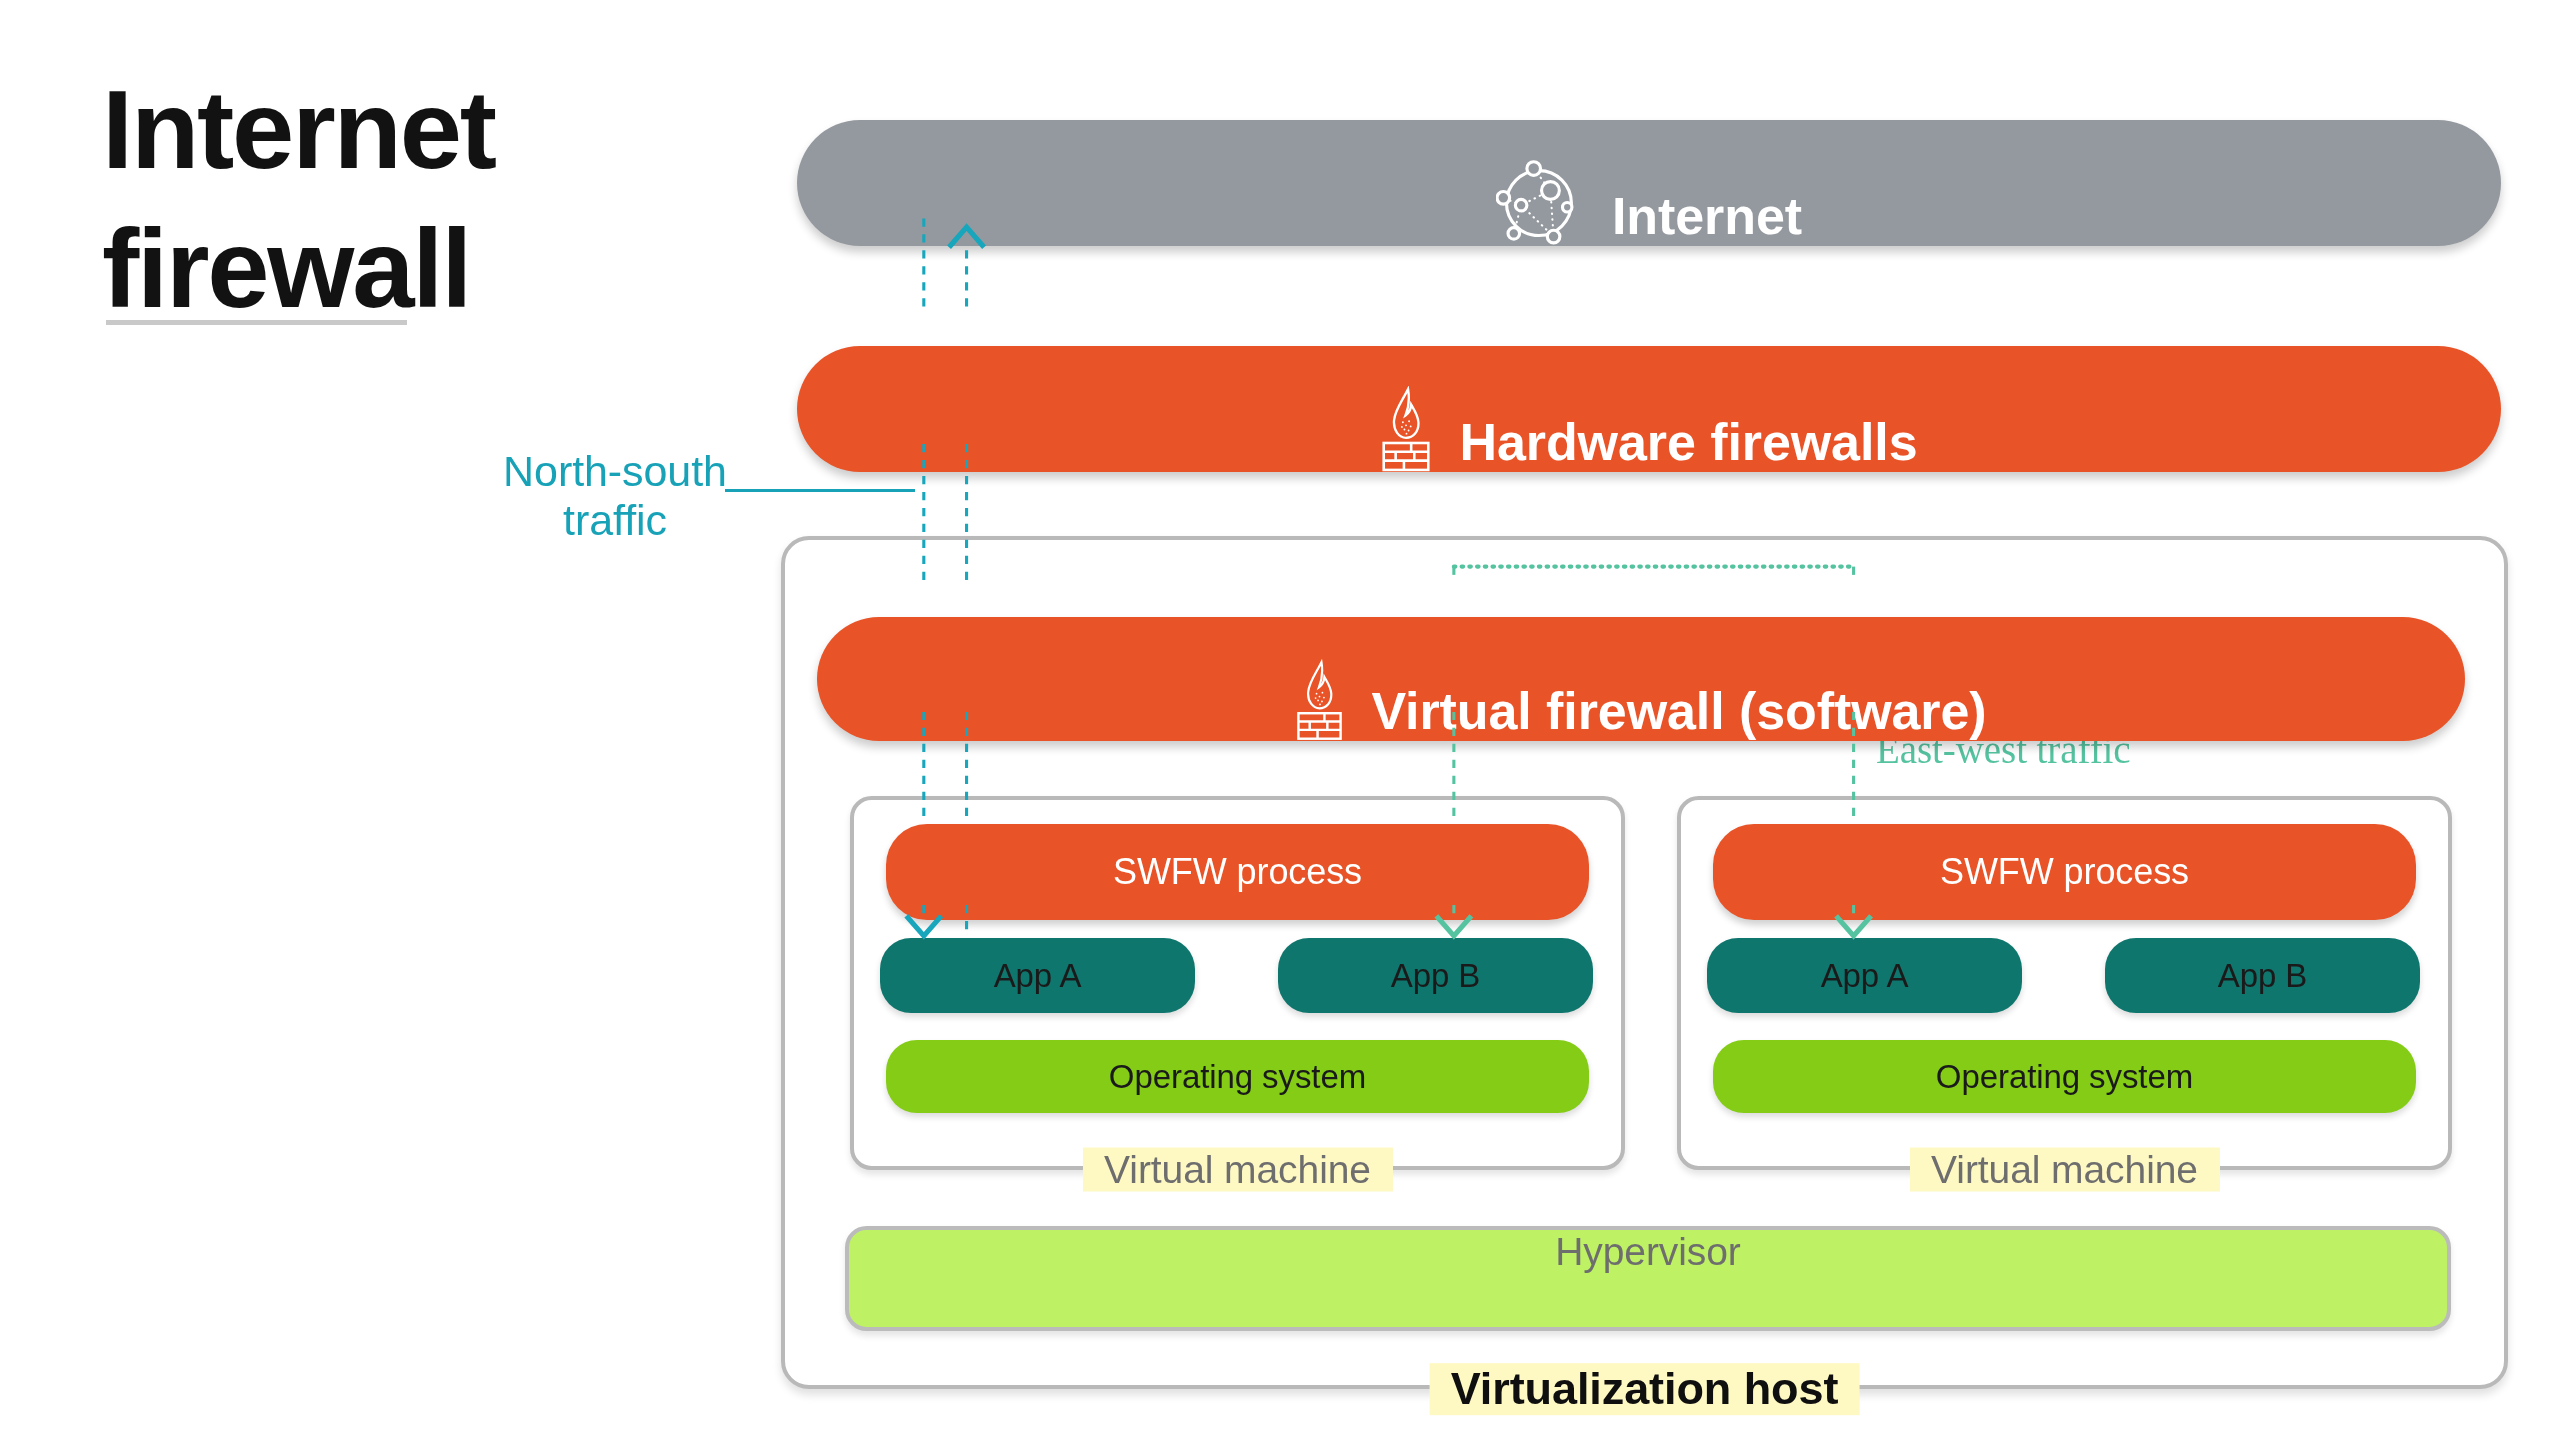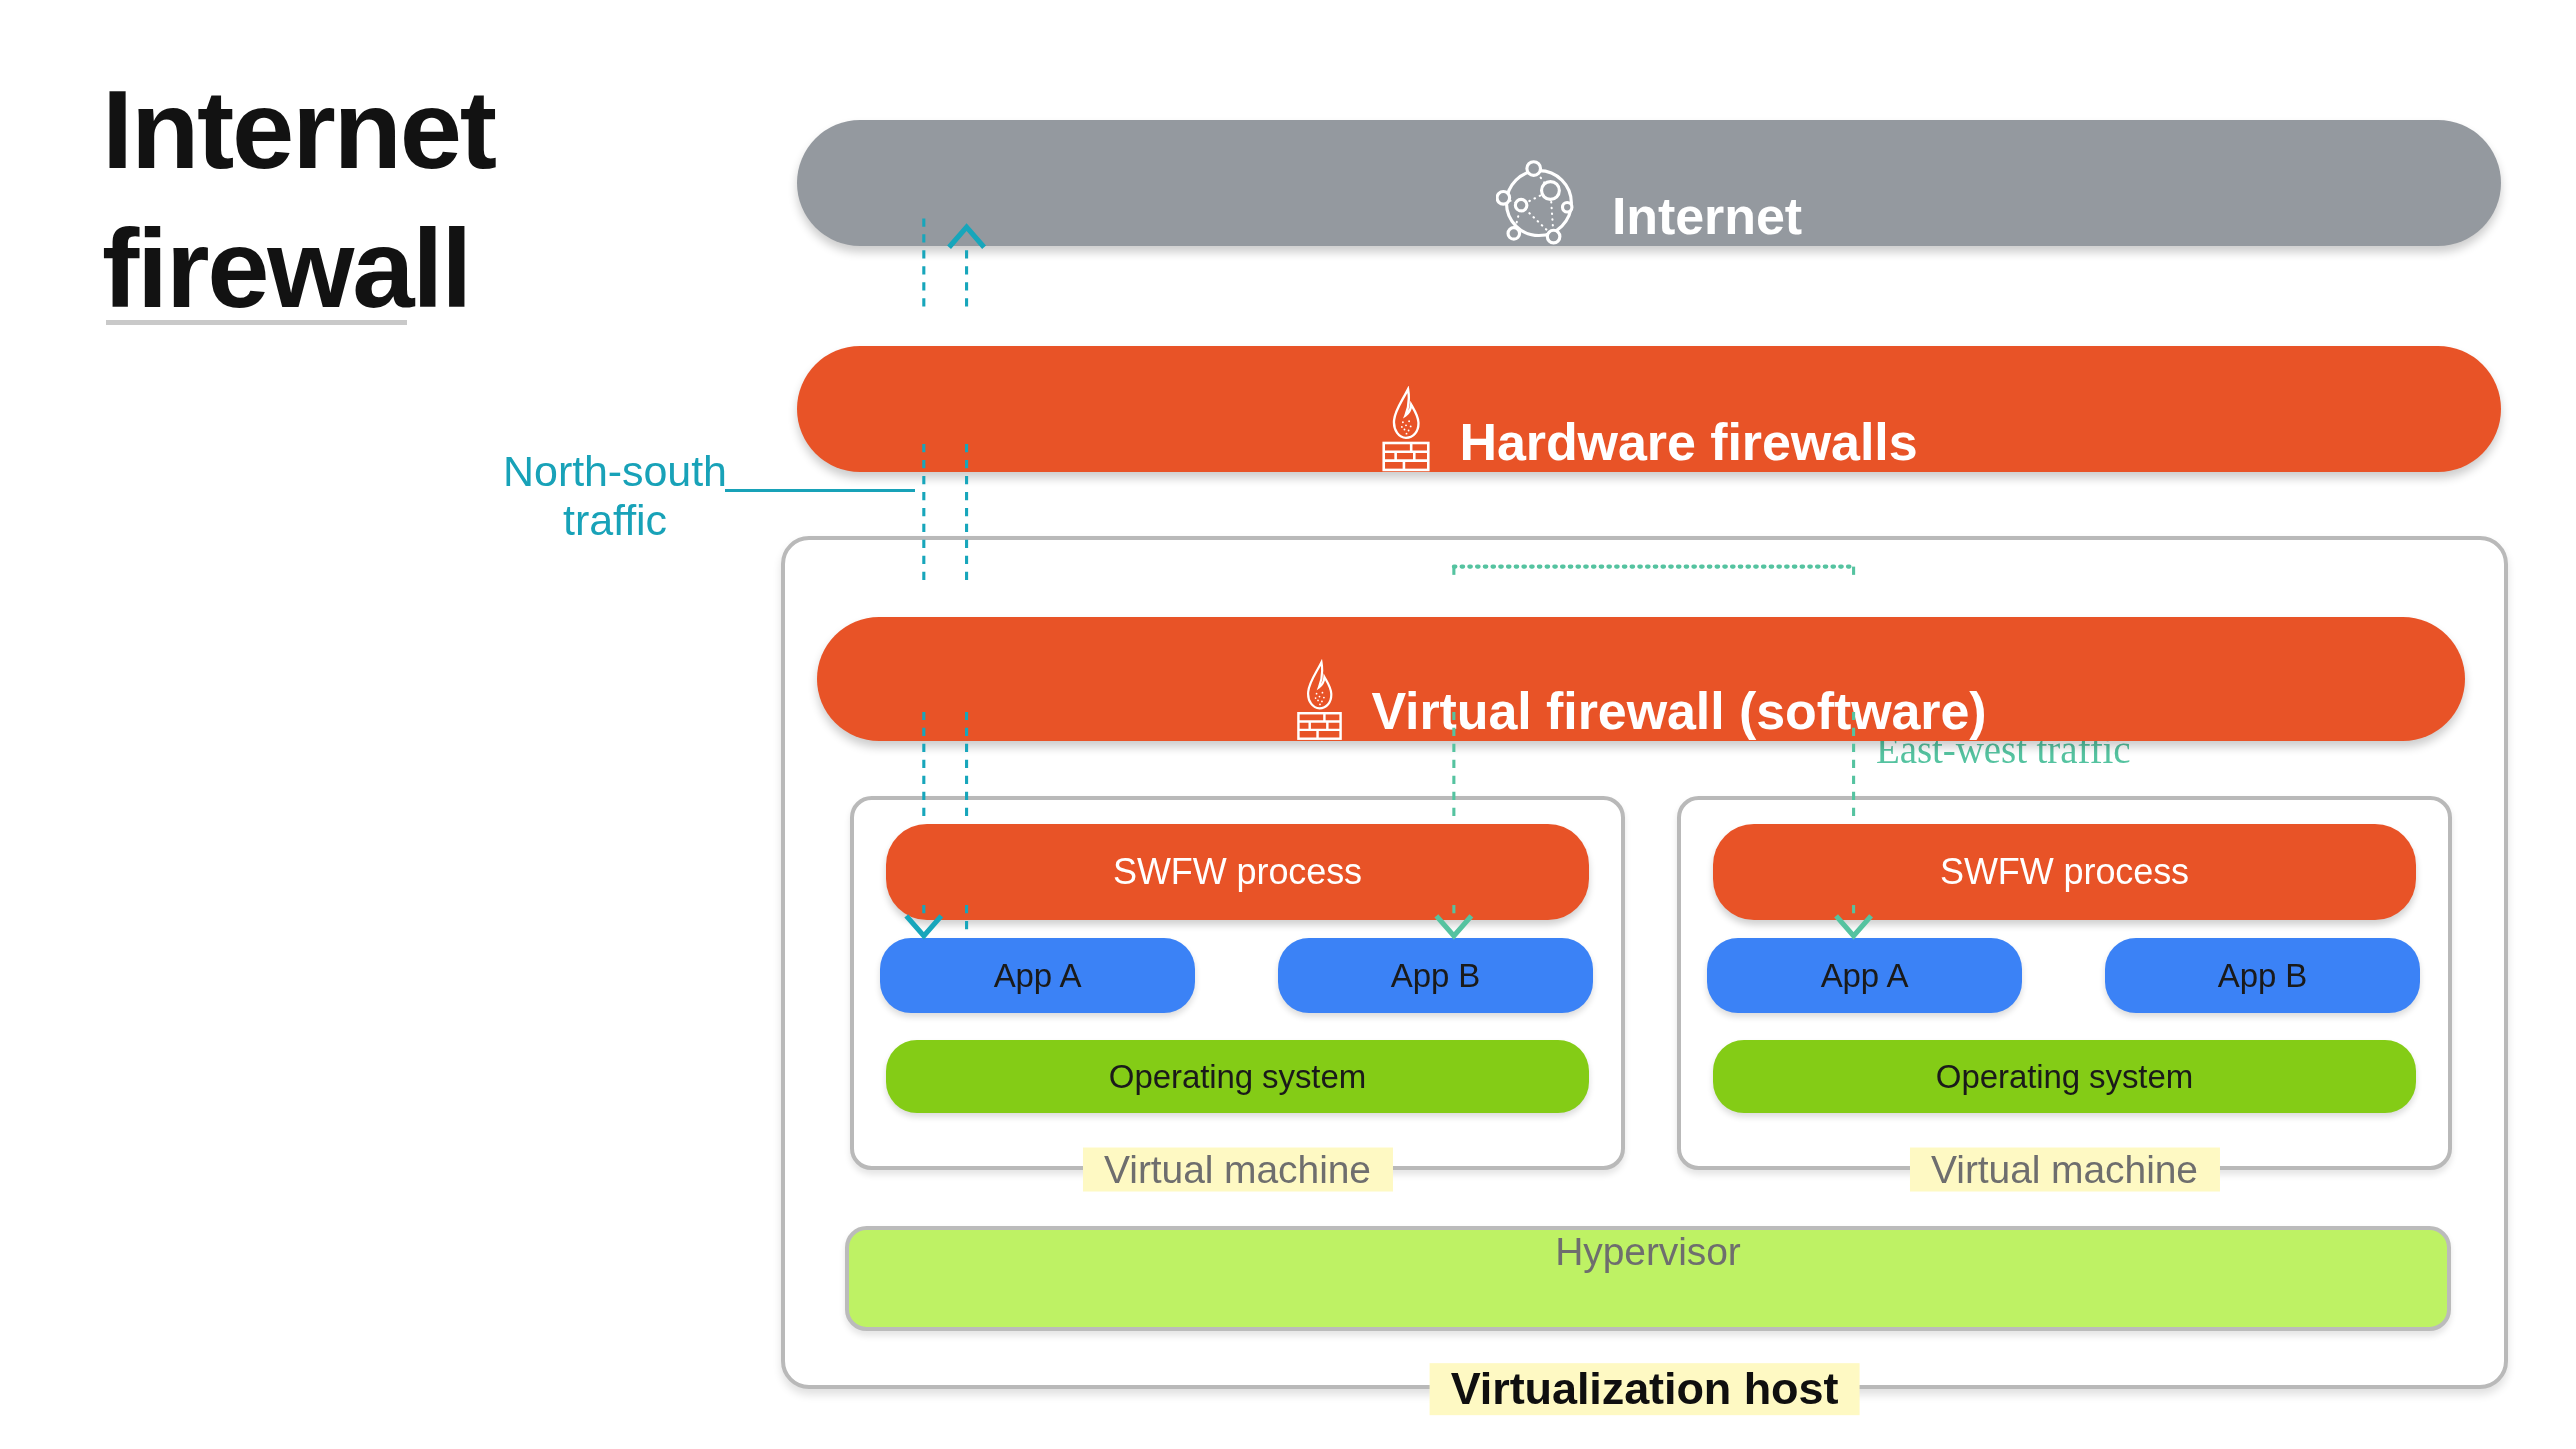--- a/index.html
+++ b/index.html
@@ -61,21 +61,21 @@
 
   .swfw-bar{
     position:absolute;left:32px;right:32px;top:24px;height:96px;
     background:#e85327;border-radius:41px;
     display:flex;align-items:center;justify-content:center;
     color:#ffffff;font-size:36px;
     box-shadow:0 5.2px 7.2px rgba(0,0,0,0.18);
   }
   .app-pill{
     position:absolute;top:138px;width:315px;height:75px;
-    background:#3b82f6;border-radius:31px;
+    background:#0f766e;border-radius:31px;
     display:flex;align-items:center;justify-content:center;
     color:#1a1a1a;font-size:33px;
     box-shadow:0 4.1px 6.2px rgba(0,0,0,0.14);
   }
   .app-a{left:26px;}
   .app-b{right:28px;}
   .os-bar{
     position:absolute;left:32px;right:32px;top:240px;height:73px;
     background:#84cc16;border-radius:31px;
     display:flex;align-items:center;justify-content:center;

